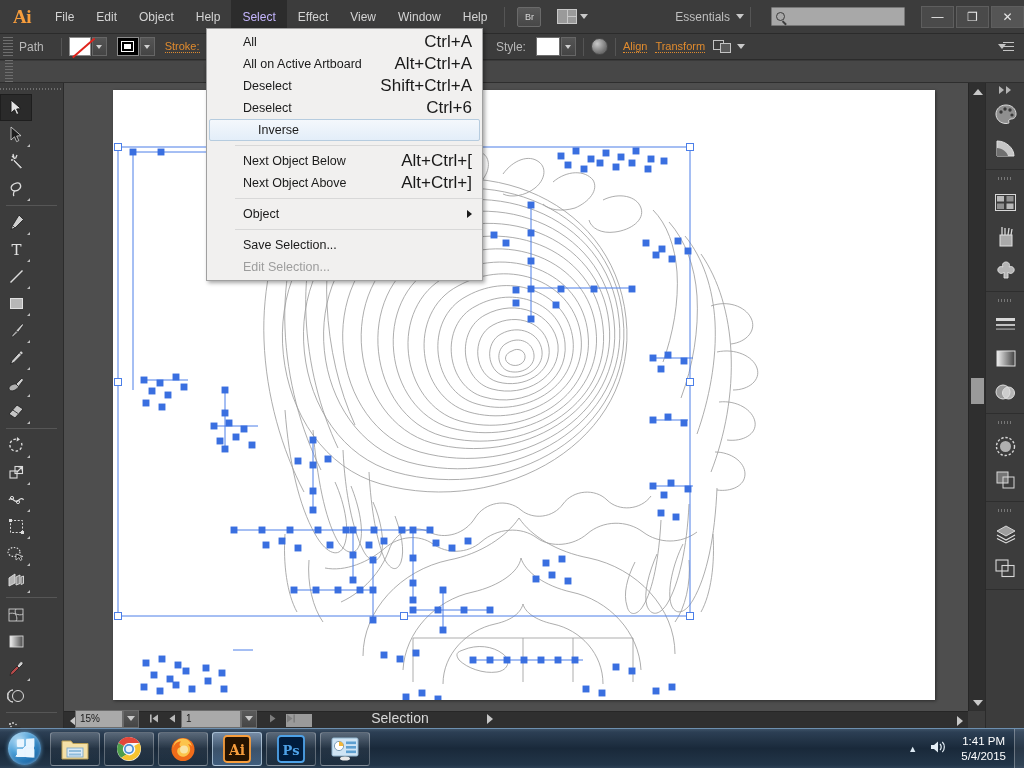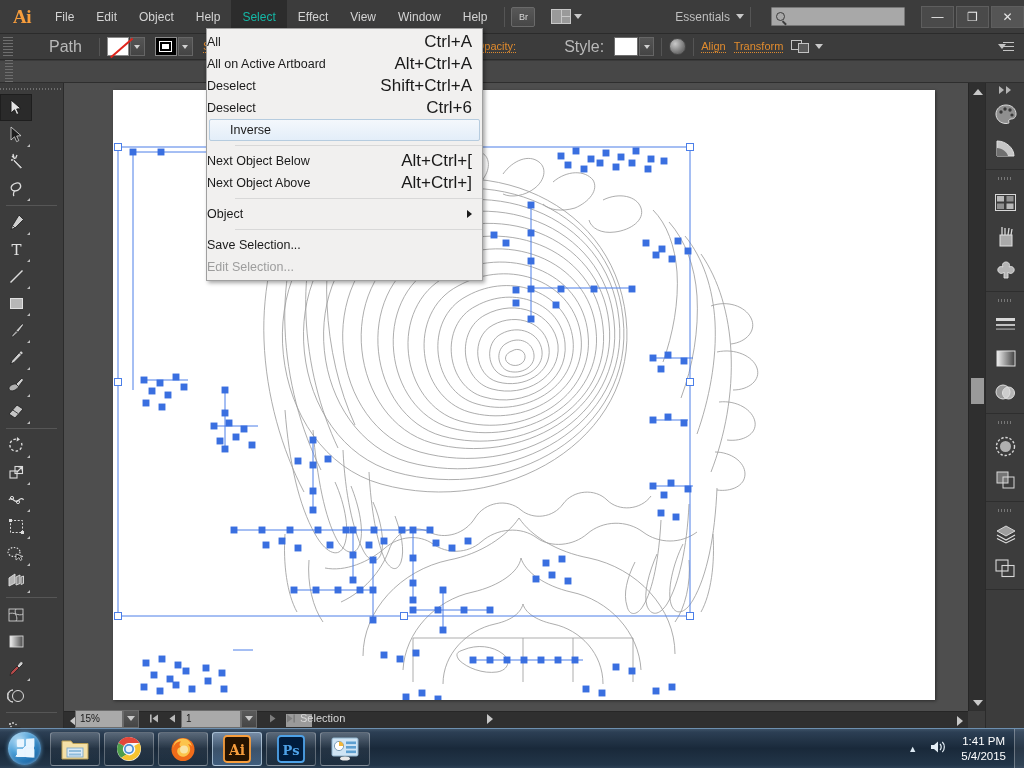--- a/index.html
+++ b/index.html
@@ -23,24 +23,24 @@
     display: flex; align-items: center; justify-content: center;
     color: #f79d3c; font-size: 19px; font-weight: bold;
     font-family: "Liberation Serif", serif;
     letter-spacing: -0.5px;
   }
   .menu-item {
     padding: 0 11px; height: 34px; line-height: 34px;
     color: #d4d4d4; font-size: 12px; cursor: default;
     white-space: nowrap;
   }
-  .menu-item.active { background: #2c2c2c; color: #14b8a6; }
+  .menu-item.active { background: #2c2c2c; color: #c4b5fd; }
   .mb-sep { width: 1px; height: 20px; background: #555; margin: 0 6px; }
   .br-btn {
-    width: 24px; height: 20px; 
+    width: 24px; height: 20px; margin-left: 6px;
     background: linear-gradient(#585858,#474747);
     border: 1px solid #6a6a6a; border-radius: 2px;
     color: #d8d8d8; font-size: 9px; text-align: center; line-height: 18px;
   }
   .arrange-btn {
     margin-left: 16px; display: flex; align-items: center; gap: 3px;
   }
   .arr-glyph {
     width: 20px; height: 15px; border: 1px solid #c8c8c8;
     background: #9a9a9a; position: relative;
@@ -85,21 +85,21 @@
   
   .ctrlbar {
     position: absolute; top: 34px; left: 0; width: 1024px; height: 26px;
     background: #3c3c3c; border-bottom: 1px solid #2b2b2b;
     display: flex; align-items: center; font-size: 11px; color: #cfcfcf;
   }
   .grip {
     width: 10px; height: 20px; margin: 0 6px 0 3px;
     background-image: repeating-linear-gradient(to bottom, #6e6e6e 0 1px, transparent 1px 3px);
   }
-  .cb-label { color: #b9b9b9; font-size: 16px; margin-right: 10px; margin-left: 30px; }
+  .cb-label { color: #b9b9b9; font-size: 12px; margin-right: 10px; }
   .cb-sep { width: 1px; height: 18px; background: #555; margin: 0 7px; }
   .swatch-none {
     width: 22px; height: 19px; background: #fff;
     border: 1px solid #8b8b8b; position: relative;
   }
   .swatch-none:after {
     content: ""; position: absolute; left: -1px; top: 50%; width: 29px; height: 1.5px;
     background: #e0241c; transform: rotate(-41deg); transform-origin: center;
   }
   .swatch-stroke {
@@ -266,45 +266,45 @@
   }
   .st-nav {
     width: 18px; height: 18px; display: flex; align-items: center; justify-content: center;
   }
   .page-field {
     width: 60px; height: 18px; background: #a9a9a9; border: 1px solid #6c6c6c;
     color: #1b1b1b; font-size: 10px; line-height: 16px; padding-left: 4px;
   }
   .status-text {
     position: absolute; left: 300px; bottom: 40px; width: 200px; height: 19px;
-    color: #d8d8d8; font-size: 11px; text-align: left; line-height: 19px;
+    color: #d8d8d8; font-size: 14px; text-align: center; line-height: 19px;
   }
   .status-more {
     position: absolute; left: 482px; bottom: 40px; width: 16px; height: 19px;
     display: flex; align-items: center; justify-content: center;
   }
 
   
   .dropdown {
     position: absolute; left: 206px; top: 28px; width: 277px;
     background: #f1f0ef; border: 1px solid #a0a0a0;
     box-shadow: 2px 2px 4px rgba(0,0,0,.35);
     padding: 2px 0; z-index: 50;
   }
   .dd-item {
     position: relative; height: 22px; display: flex; align-items: center;
-    padding-right: 10px;
+    padding-left: 36px; padding-right: 10px;
     font-size: 12.5px; color: #1a1a1a; font-family: "Liberation Sans", sans-serif;
   }
   .dd-item .lbl { flex: 1; white-space: nowrap; }
   .dd-item .accel { color: #1a1a1a; font-size: 17px; white-space: nowrap; }
   .dd-item.hl {
     background: linear-gradient(#f4f8fc,#e3eef9);
     border: 1px solid #b6ccdf; border-radius: 2px;
-    margin: 0 2px; padding-left: 20px; height: 22px; align-items: center;
+    margin: 0 2px; padding-left: 48px; height: 22px; align-items: center;
   }
   .dd-item.disabled .lbl { color: #9d9d9d; }
   .dd-sep { height: 1px; background: #d8d8d8; margin: 4px 0 4px 28px; }
   .dd-sub {
     width: 0; height: 0; border-top: 4px solid transparent;
     border-bottom: 4px solid transparent; border-left: 5px solid #1a1a1a;
   }
 
   
   .taskbar {

